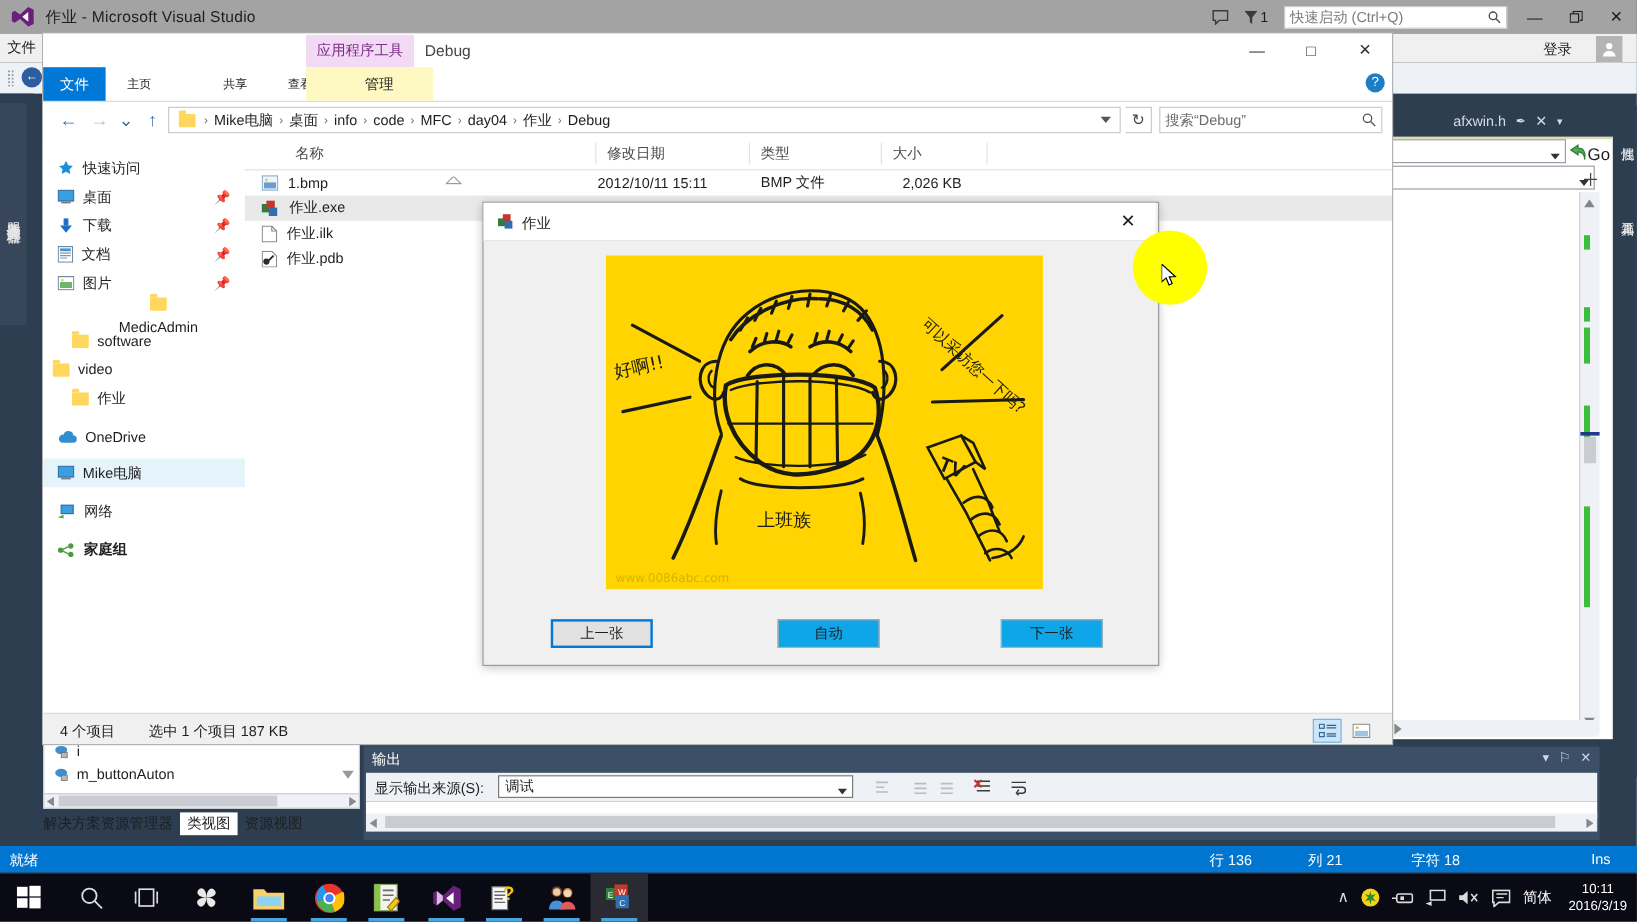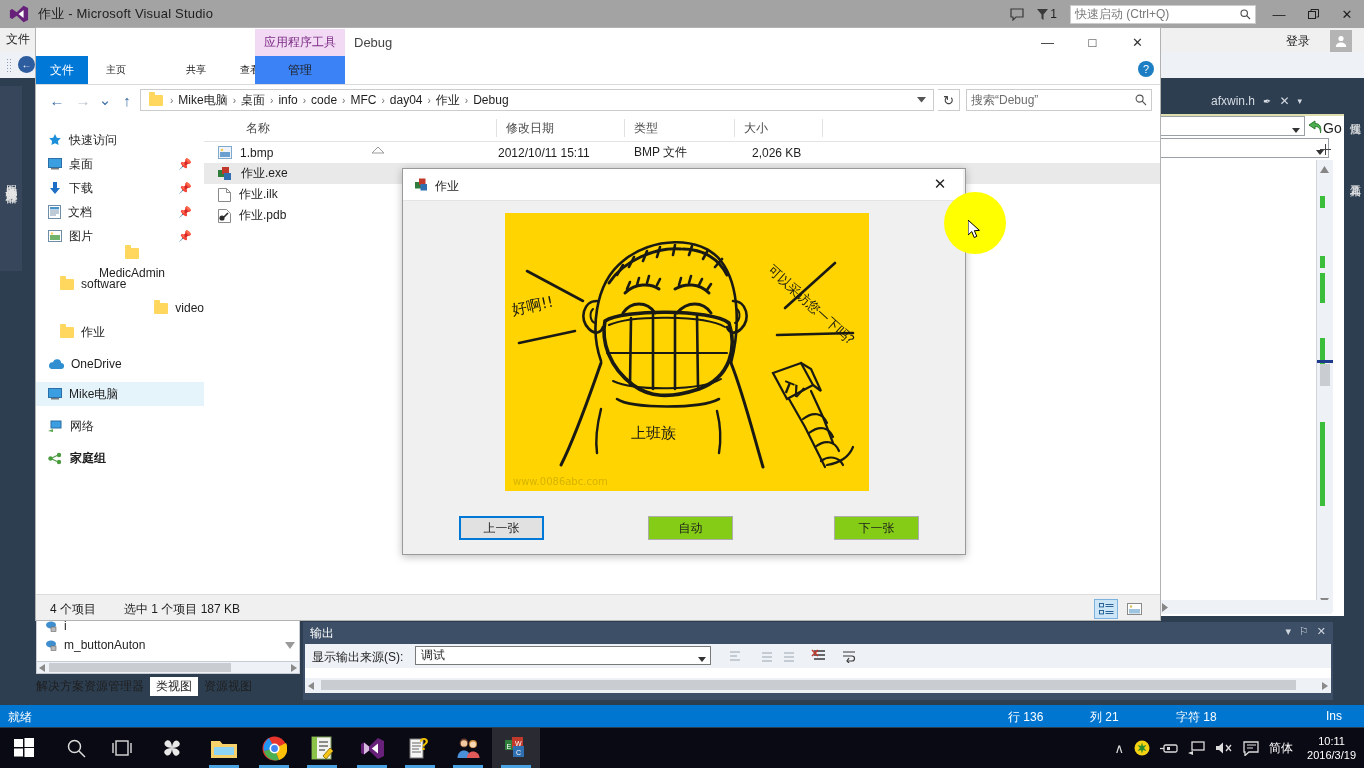--- a/index.html
+++ b/index.html
@@ -84,21 +84,21 @@
   #ex-title{position:absolute;left:0;top:0;width:1124px;height:28px;background:#ffffff;}
   #ex-ribbon-tab{position:absolute;left:219px;top:1px;width:90px;height:27px;background:#f2d9f4;
      display:flex;align-items:center;justify-content:center;font-size:12px;color:#7b2c84;}
   #ex-debug{position:absolute;left:318px;top:7px;font-size:13px;color:#444;}
   #ex-wbtns{position:absolute;right:0;top:0;height:28px;display:flex;}
   .ex-wbtn{width:45px;height:28px;display:flex;align-items:center;justify-content:center;color:#333;font-size:13px;}
   #ex-ribbon{position:absolute;left:0;top:28px;width:1124px;height:28px;background:#ffffff;border-bottom:1px solid #dadada;}
   #ex-file-tab{position:absolute;left:0;top:0;width:52px;height:28px;background:#0078d7;color:#fff;
      display:flex;align-items:center;justify-content:center;font-size:12px;}
   .ex-tab{position:absolute;top:0;height:28px;display:flex;align-items:center;justify-content:center;font-size:10px;color:#1e1e1e;}
-  #ex-manage{position:absolute;left:219px;top:0;width:90px;height:28px;display:flex;align-items:center;justify-content:center;font-size:12px;color:#1e1e1e;background:#3b82f6;}
+  #ex-manage{position:absolute;left:219px;top:0;width:90px;height:28px;display:flex;align-items:center;justify-content:center;font-size:12px;color:#1e1e1e;background:#fef9c3;padding-left:16px;}
   #ex-ribbon-right{position:absolute;right:6px;top:5px;display:flex;gap:10px;align-items:center;}
   #ex-navbar{position:absolute;left:0;top:57px;width:1124px;height:30px;background:#fff;display:flex;align-items:center;}
   .nav-btn{width:26px;height:26px;display:flex;align-items:center;justify-content:center;font-size:15px;color:#3a6ea5;}
   .nav-btn.dim{color:#b9c4cf;}
   #ex-crumbbox{flex:1;height:22px;border:1px solid #cccccc;background:#fff;display:flex;align-items:center;padding:0 4px;margin-right:4px;box-sizing:border-box;}
   .crumb{font-size:12px;color:#1e1e1e;padding:0 2px;}
   .crumb-sep{font-size:10px;color:#707070;padding:0 3px;}
   #ex-crumb-caret{margin-left:auto;color:#555;font-size:9px;padding-right:3px;}
   #ex-refresh{width:22px;height:22px;display:flex;align-items:center;justify-content:center;border:1px solid #cccccc;border-left:none;margin-right:6px;color:#444;font-size:13px;box-sizing:border-box;}
   #ex-search{width:186px;height:22px;border:1px solid #cccccc;background:#fff;display:flex;align-items:center;padding:0 4px;box-sizing:border-box;margin-right:8px;}
@@ -124,21 +124,21 @@
   .viewbtn{width:22px;height:18px;border:1px solid transparent;display:flex;align-items:center;justify-content:center;}
   .viewbtn.active{border-color:#7ab3e0;background:#cde6f7;}
   
   #dlg{position:absolute;left:402px;top:168px;width:562px;height:385px;background:#f0f0f0;
        border:1px solid #9a9a9a;box-shadow:0 2px 8px rgba(0,0,0,.25);}
   #dlg-title{position:absolute;left:0;top:0;width:560px;height:31px;background:#ffffff;border-bottom:1px solid #e4e4e4;}
   #dlg-ico{position:absolute;left:12px;top:9px;width:14px;height:14px;}
   #dlg-caption{position:absolute;left:32px;top:9px;font-size:12px;color:#1e1e1e;}
   #dlg-close{position:absolute;right:0;top:0;width:46px;height:30px;display:flex;align-items:center;justify-content:center;font-size:15px;color:#1e1e1e;}
   #dlg-pic{position:absolute;left:102px;top:44px;width:364px;height:278px;background:#ffd400;overflow:hidden;}
-  .dlg-btn{position:absolute;top:347px;height:24px;background:#84cc16;border:1px solid #adadad;
+  .dlg-btn{position:absolute;top:347px;height:24px;background:#0ea5e9;border:1px solid #adadad;
      display:flex;align-items:center;justify-content:center;font-size:12px;color:#1e1e1e;box-sizing:border-box;}
   .dlg-btn.focus{border:2px solid #0078d7;background:#e1e1e1;}
   
   #cursor-glow{position:absolute;left:944px;top:192px;width:62px;height:62px;border-radius:50%;background:#ffff00;}
   #cursor-arrow{position:absolute;left:968px;top:220px;width:14px;height:20px;}
   
   #taskbar{position:absolute;left:0;top:728px;width:1364px;height:40px;background:#0a0a14;}
   .tb-item{position:absolute;top:0;width:48px;height:40px;display:flex;align-items:center;justify-content:center;}
   .tb-item.active{background:#2a2a33;}
   .tb-underline{position:absolute;bottom:0;left:9px;width:30px;height:3px;background:#4aa3e0;}
@@ -485,21 +485,21 @@
         <span class="pin">📌</span>
       </div>
       <div class="navitem" style="padding-left:24px;flex-direction:column;">
         <span class="folder-ico"></span>
         <span>MedicAdmin</span>
       </div>
       <div class="navitem" style="padding-left:24px;">
         <span class="folder-ico"></span>
         <span>software</span>
       </div>
-      <div class="navitem" style="padding-left:8px;justify-content:flex-end;">
+      <div class="navitem" style="padding-left:8px;">
         <span class="folder-ico"></span>
         <span>video</span>
       </div>
       <div class="navitem" style="padding-left:24px;">
         <span class="folder-ico"></span>
         <span>作业</span>
       </div>
       <div class="navitem" style="margin-top:8px;">
         <svg width="16" height="11" viewBox="0 0 16 11">
             <path d="M4 10h9a3 3 0 00.2-6A4.2 4.2 0 005 3.2 3.4 3.4 0 004 10z" fill="#2f8fd0"></path>

